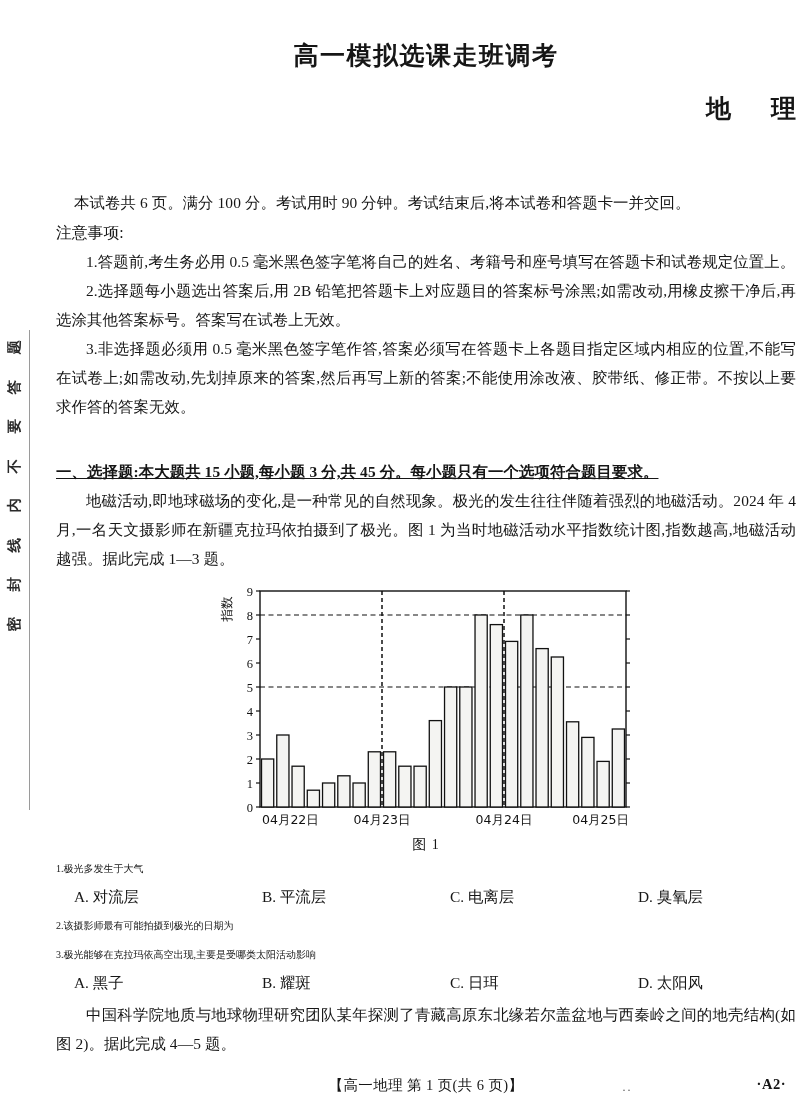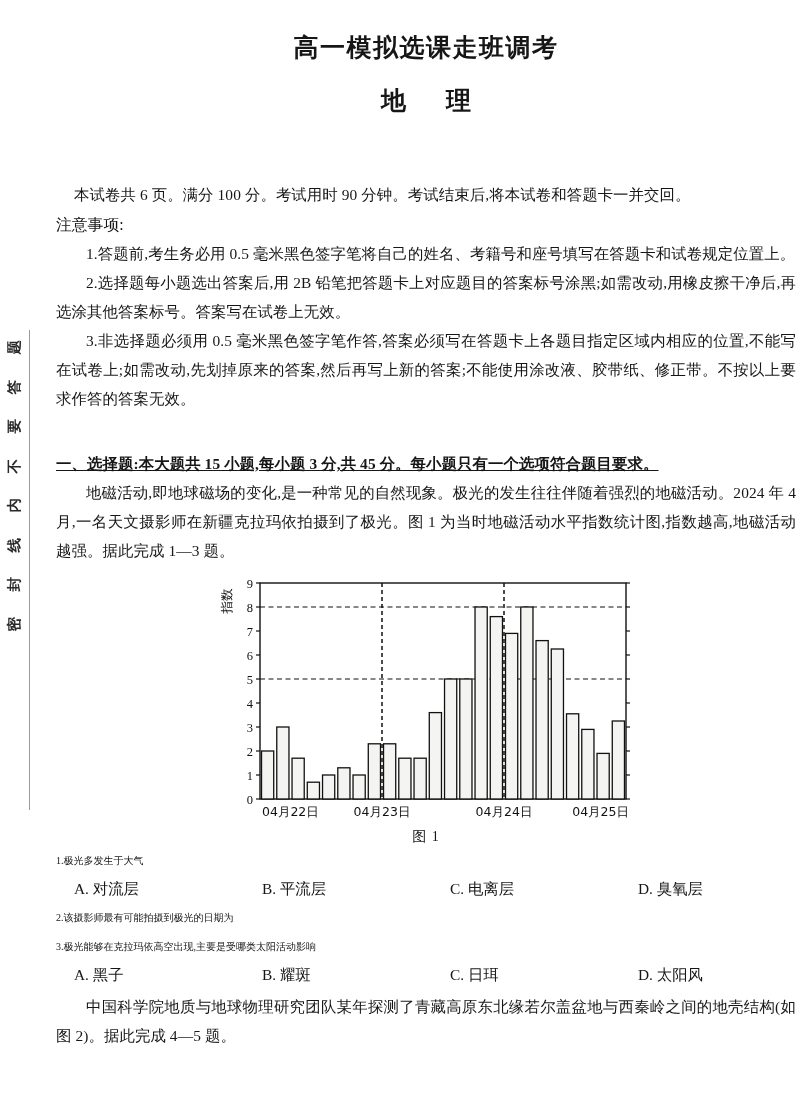--- a/index.html
+++ b/index.html
@@ -49,37 +49,37 @@
     transform: rotate(-90deg);
     color: #2a2a2a;
     font-family: "DejaVu Sans", sans-serif;
     font-weight: 600;
   }
 
   
   #page {
     position: absolute;
     left: 56px;
-    top: 0;
+    top: 8px;
     width: 740px;
     height: 1001px;
   }
 
   
   #doc-title {
     margin-top: 31px;
     text-align: center;
     font-size: 25px;
     font-weight: bold;
     letter-spacing: 1.5px;
     font-family: "DejaVu Sans", sans-serif;
   }
   #doc-subject {
     margin-top: 20px;
-    text-align: center;
+    text-align: right;
     font-size: 25px;
     font-weight: bold;
     font-family: "DejaVu Sans", sans-serif;
   }
   #doc-subject .gap { display: inline-block; width: 40px; }
 
   
   .para {
     font-size: 15.4px;
     line-height: 29px;
@@ -285,14 +285,19 @@
     <div class="q-options">
       <span class="opt">A. 黑子</span>
       <span class="opt">B. 耀斑</span>
       <span class="opt">C. 日珥</span>
       <span class="opt">D. 太阳风</span>
     </div>
   </div>
 
   <div id="intro-2" class="para indent2">中国科学院地质与地球物理研究团队某年探测了青藏高原东北缘若尔盖盆地与西秦岭之间的地壳结构(如图 2)。据此完成 4—5 题。</div>
 
+  <div id="footer">
+    <span id="footer-center">【高一地理  第 1 页(共 6 页)】</span>
+    <span id="footer-dots">··</span>
+    <span id="footer-code">·A2·</span>
+  </div>
 
 </div>
 
 </body></html>

